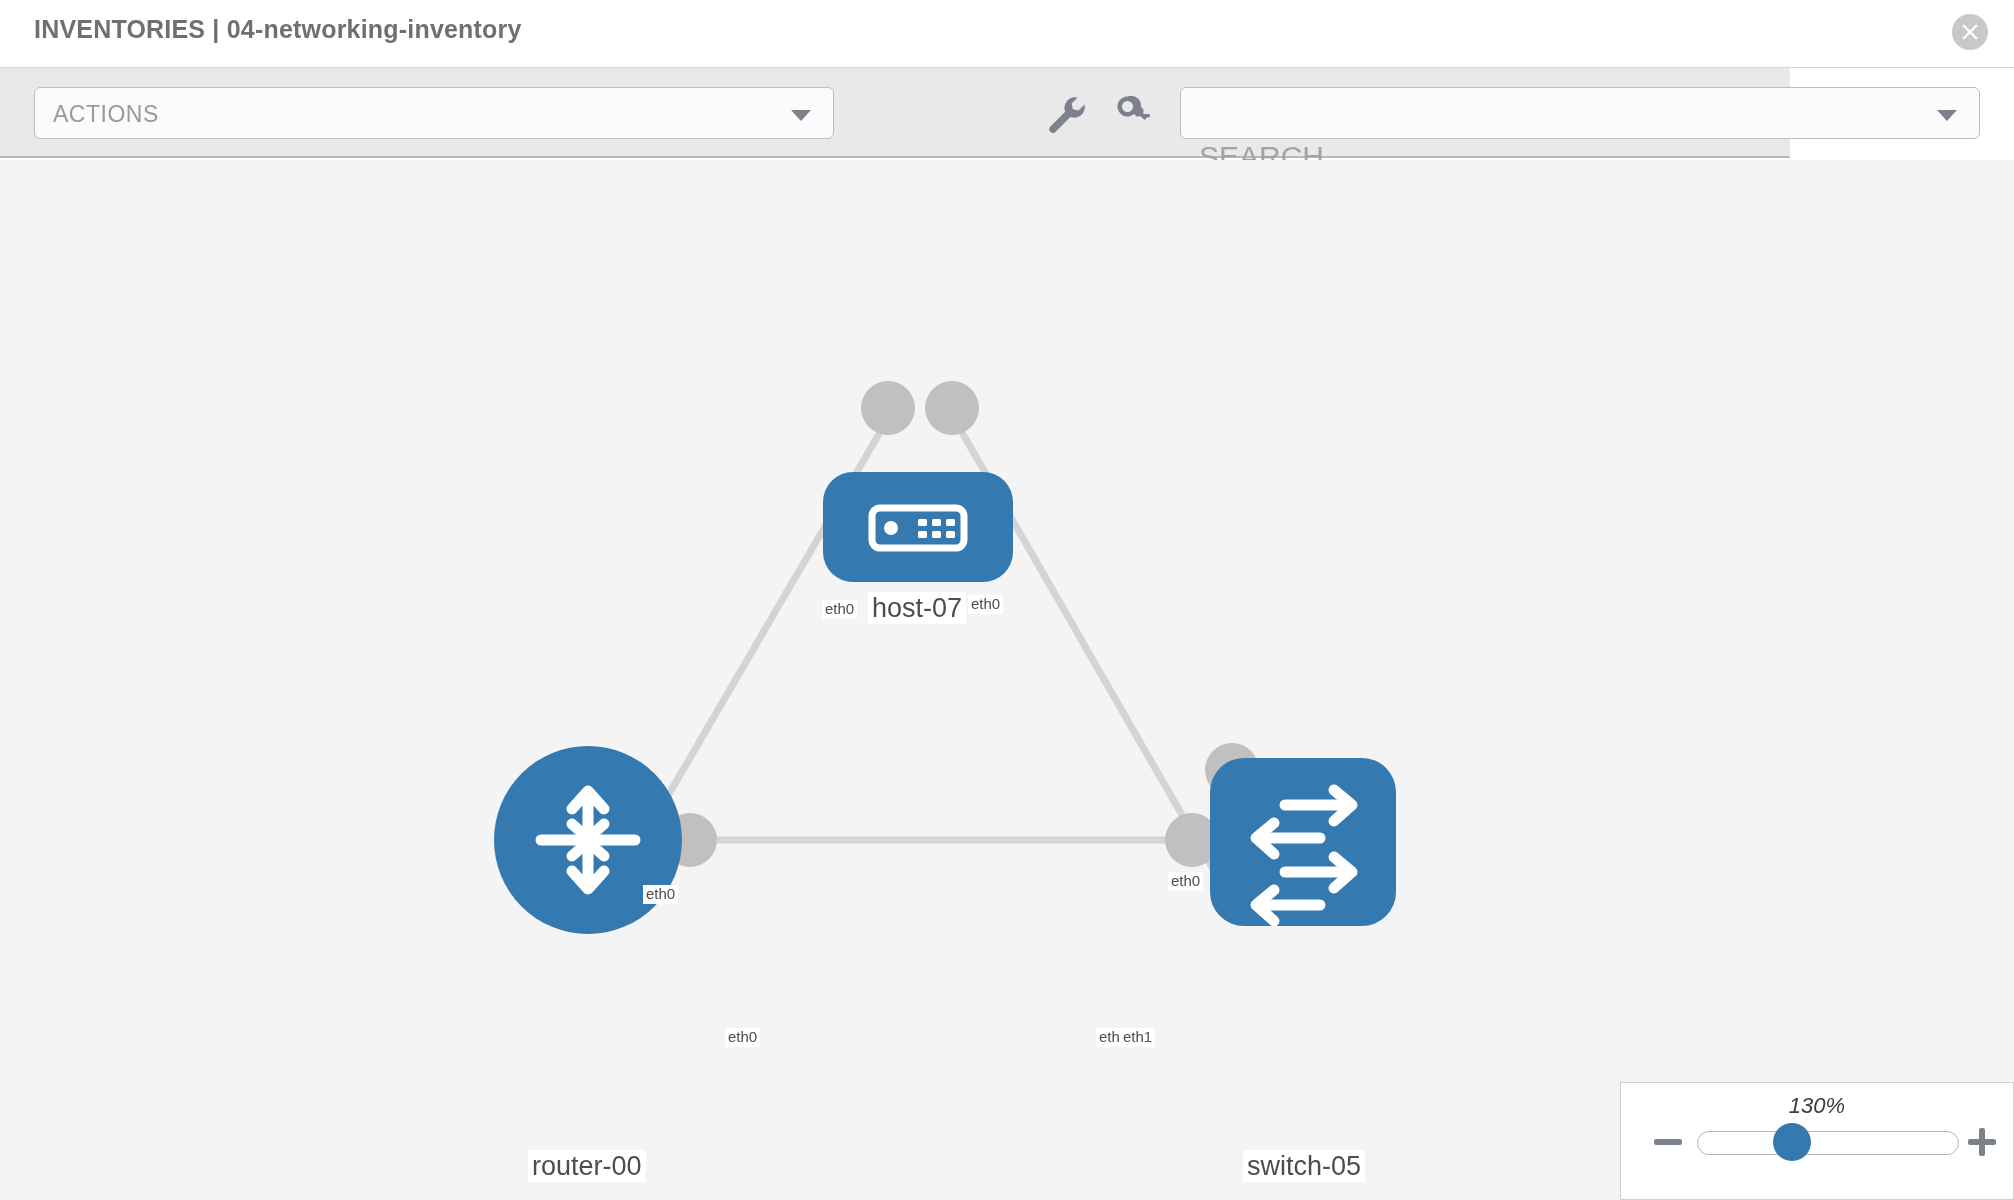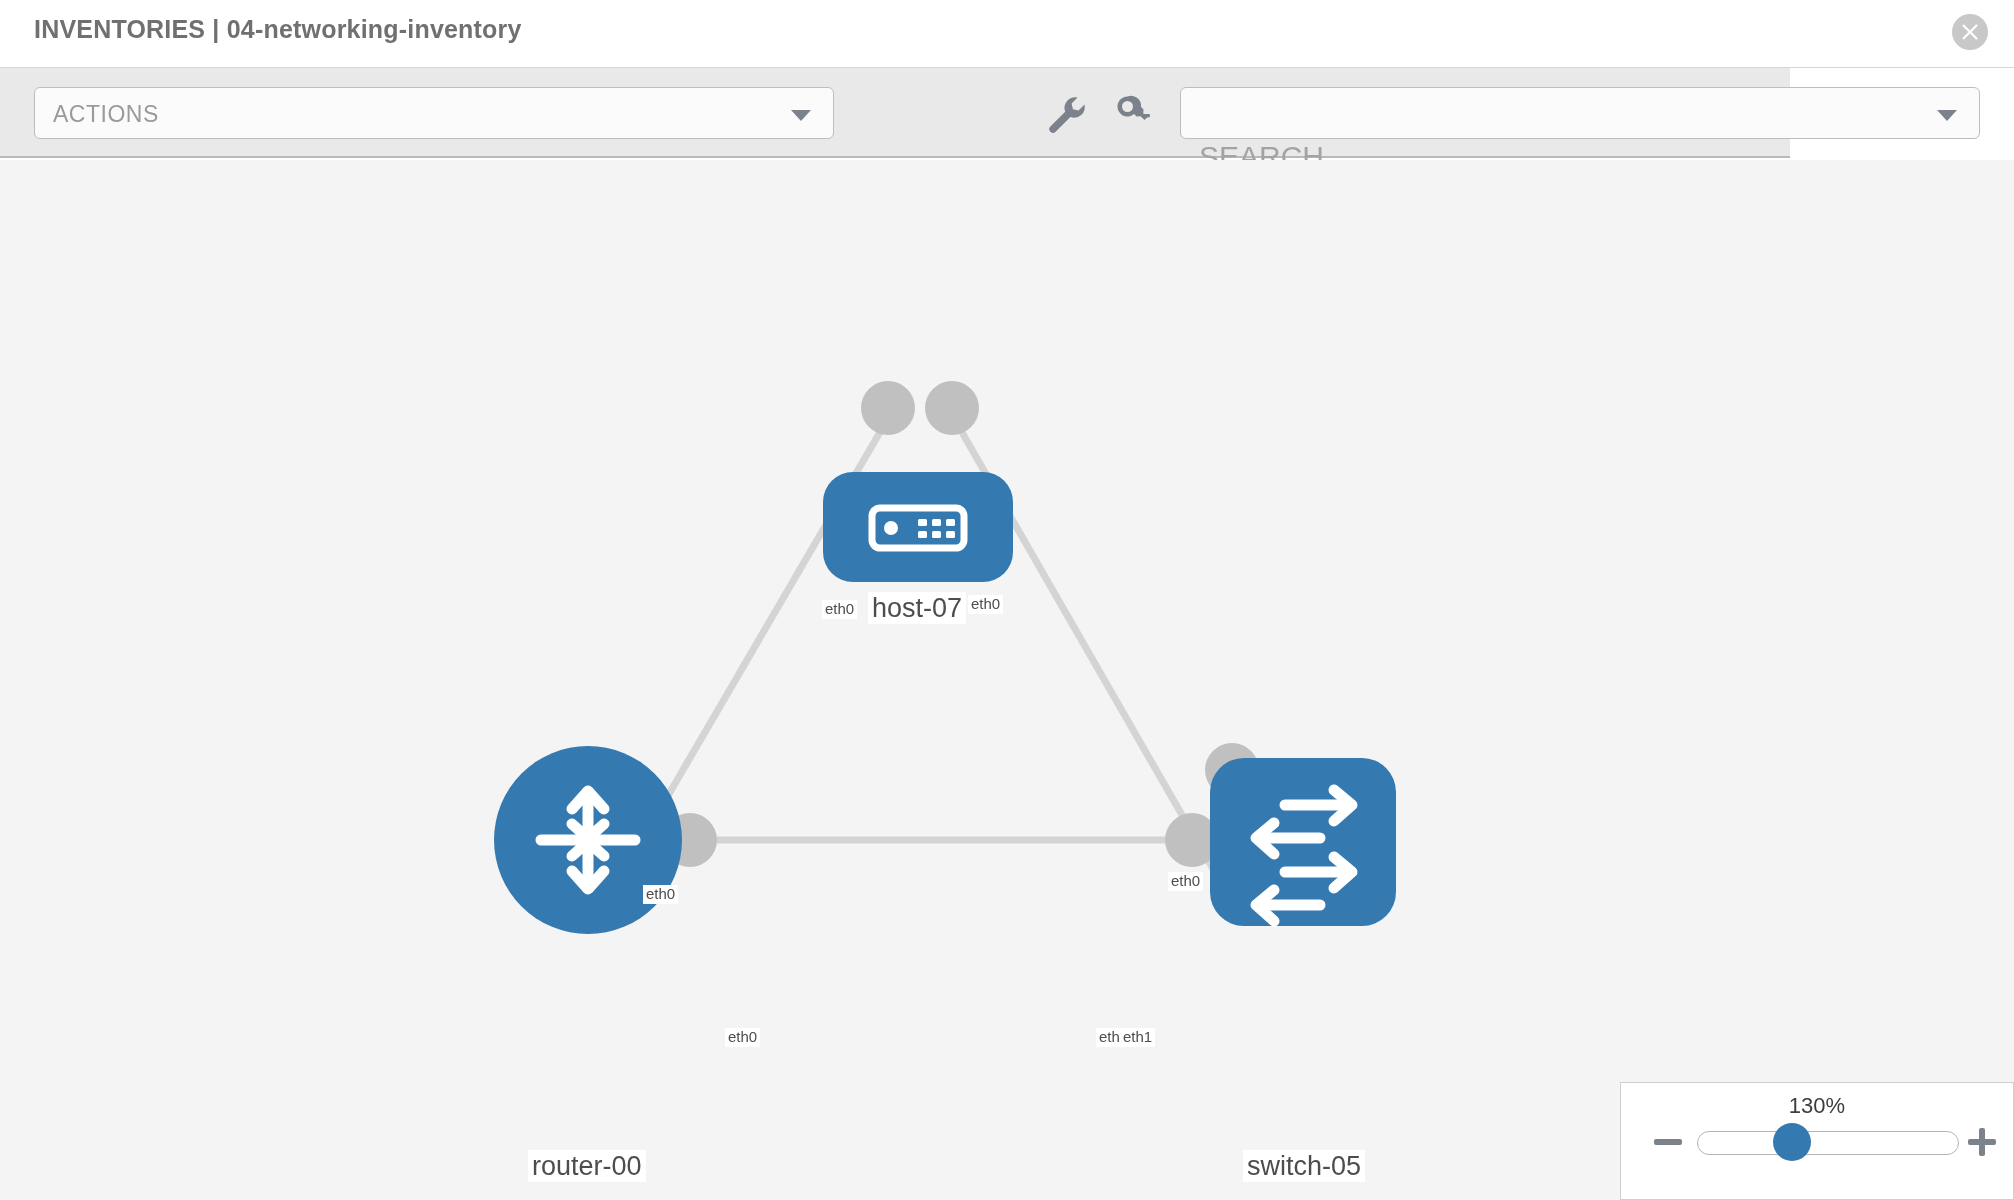--- a/index.html
+++ b/index.html
@@ -146,20 +146,21 @@
     width: 394px; height: 118px;
     background: #ffffff;
     border: 1px solid #cfcfcf;
   }
   .zoom-level {
     position: absolute;
     top: 10px; left: 0; right: 0;
     text-align: center;
     font-size: 22px;
     color: #3d3d3d;
+    font-style: italic;
   }
   .zoom-minus, .zoom-plus {
     position: absolute;
     top: 42px;
     width: 34px; height: 34px;
     cursor: pointer;
   }
   .zoom-minus { left: 30px; }
   .zoom-plus  { right: 14px; }
   .zoom-slider {

